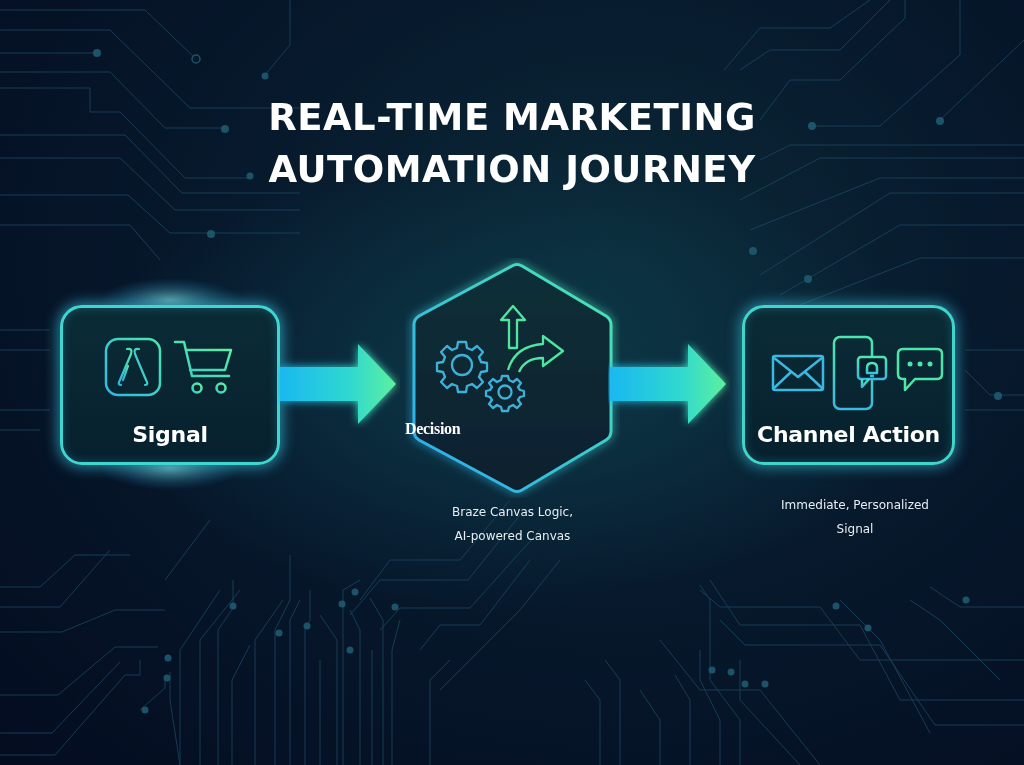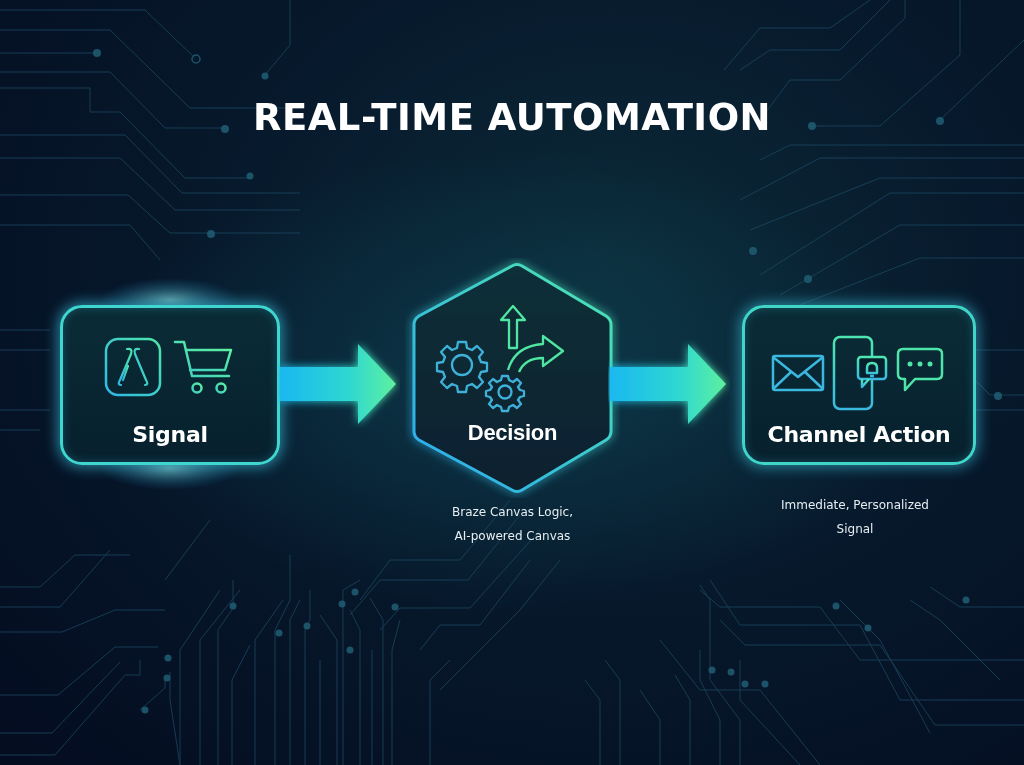--- a/index.html
+++ b/index.html
@@ -32,42 +32,41 @@
     border-radius: 22px;
     background: linear-gradient(180deg, #0a2c36 0%, #07202e 100%);
     padding-left: 24px;
   }
   .node-signal {
     left: 60px; top: 305px; width: 220px; height: 160px;
     border-color: #3fd6d0;
     box-shadow: 0 0 14px 2px rgba(60,200,230,0.65), inset 0 0 10px rgba(60,200,230,0.25);
   }
   .node-channel {
-    left: 742px; top: 305px; width: 234px; height: 160px;
+    left: 742px; top: 305px; width: 213px; height: 160px;
     border-color: #3fd6c8;
     box-shadow: 0 0 14px 2px rgba(60,200,230,0.6), inset 0 0 10px rgba(60,200,230,0.25);
   }
   .node-label {
     position: absolute; left: 0; width: 100%;
     text-align: center;
     font-family: "DejaVu Sans", sans-serif;
     font-weight: bold;
     font-size: 22px;
     color: #ffffff;
     letter-spacing: -0.3px;
   }
   .node-signal .node-label { top: 114px; }
   .node-channel .node-label { top: 114px; }
 
   .hex-wrap { position: absolute; left: 405px; top: 258px; width: 215px; height: 240px; }
   .hex-label {
     position: absolute; left: 405px; top: 420px; width: 215px;
-    text-align: center;
-    font-family: Liberation Sans, sans-serif;
-    font-weight: bold; font-size: 22px; color: #fff;
+    font-family: Liberation Serif, serif;
+    font-weight: bold; font-size: 16px; color: #fff;
     letter-spacing: -0.3px;
   }
 
   .arrow { position: absolute; }
 
   .caption {
     position: absolute;
     text-align: center;
     font-family: "DejaVu Sans", sans-serif;
     font-size: 12px;
@@ -247,21 +246,22 @@
     <line x1="72" y1="265" x2="72" y2="293" stroke="url(#rayDown)"></line>
     <line x1="148" y1="265" x2="148" y2="293" stroke="url(#rayDown)"></line>
     <line x1="62" y1="265" x2="62" y2="288" stroke="url(#rayDown)"></line>
     <line x1="158" y1="265" x2="158" y2="288" stroke="url(#rayDown)"></line>
     <line x1="52" y1="265" x2="52" y2="283" stroke="url(#rayDown)"></line>
     <line x1="168" y1="265" x2="168" y2="283" stroke="url(#rayDown)"></line>
   </g>
 </svg>
 
 <div class="title">
-  <div>REAL-TIME AUTOMATION</div>
+  <div>REAL-TIME MARKETING</div>
+  <div>AUTOMATION JOURNEY</div>
 </div>
 
 <div class="node-box node-signal">
   <svg class="icon" style="left:40px; top:28px; width:60px; height:62px;" viewBox="0 0 60 62" xmlns="http://www.w3.org/2000/svg">
     <defs>
       <linearGradient id="gSig" x1="0" y1="1" x2="1" y2="0">
         <stop offset="0" stop-color="#2fb8e8"></stop>
           <stop offset="1" stop-color="#4ee6a8"></stop>
       </linearGradient>
     </defs>

